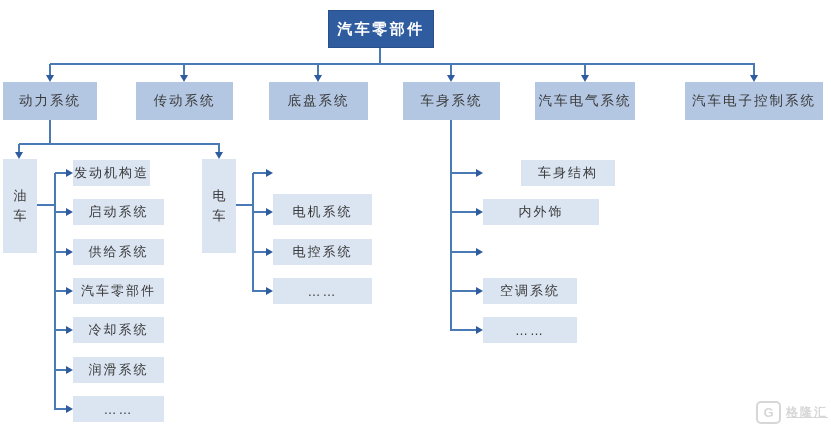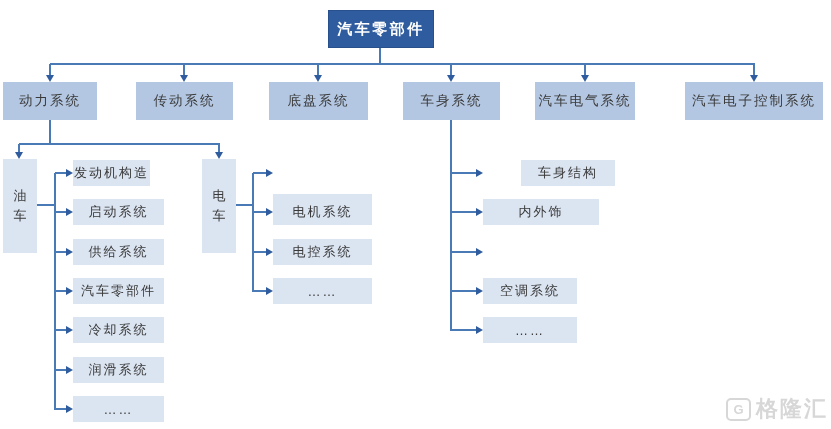--- a/index.html
+++ b/index.html
@@ -34,21 +34,21 @@
   }
   .wm {
     position:absolute; right:3px; bottom:5px; display:flex; align-items:center;
     gap:5px; color:#d7d7d7; z-index:3;
   }
   .wm-logo {
     width:21px; height:19px; border:2.5px solid #d7d7d7; border-radius:5px;
     display:flex; align-items:center; justify-content:center;
     font-weight:bold; font-size:13px; color:#d7d7d7;
   }
-  .wm-text { font-size:22px; font-weight:bold; letter-spacing:2px; }
+  .wm-text { font-size:12px; font-weight:bold; letter-spacing:2px;text-decoration:underline; }
 </style>
 </head>
 <body>
 
 <div class="canvas">
 
   <div class="box root" style="left:328px; top:10px; width:106px; height:38px;">汽车零部件</div>
 
   <div class="box lv2" style="left:3px; top:82px; width:94px; height:38px;">动力系统</div>
   <div class="box lv2" style="left:136px; top:82px; width:97px; height:38px;">传动系统</div>

